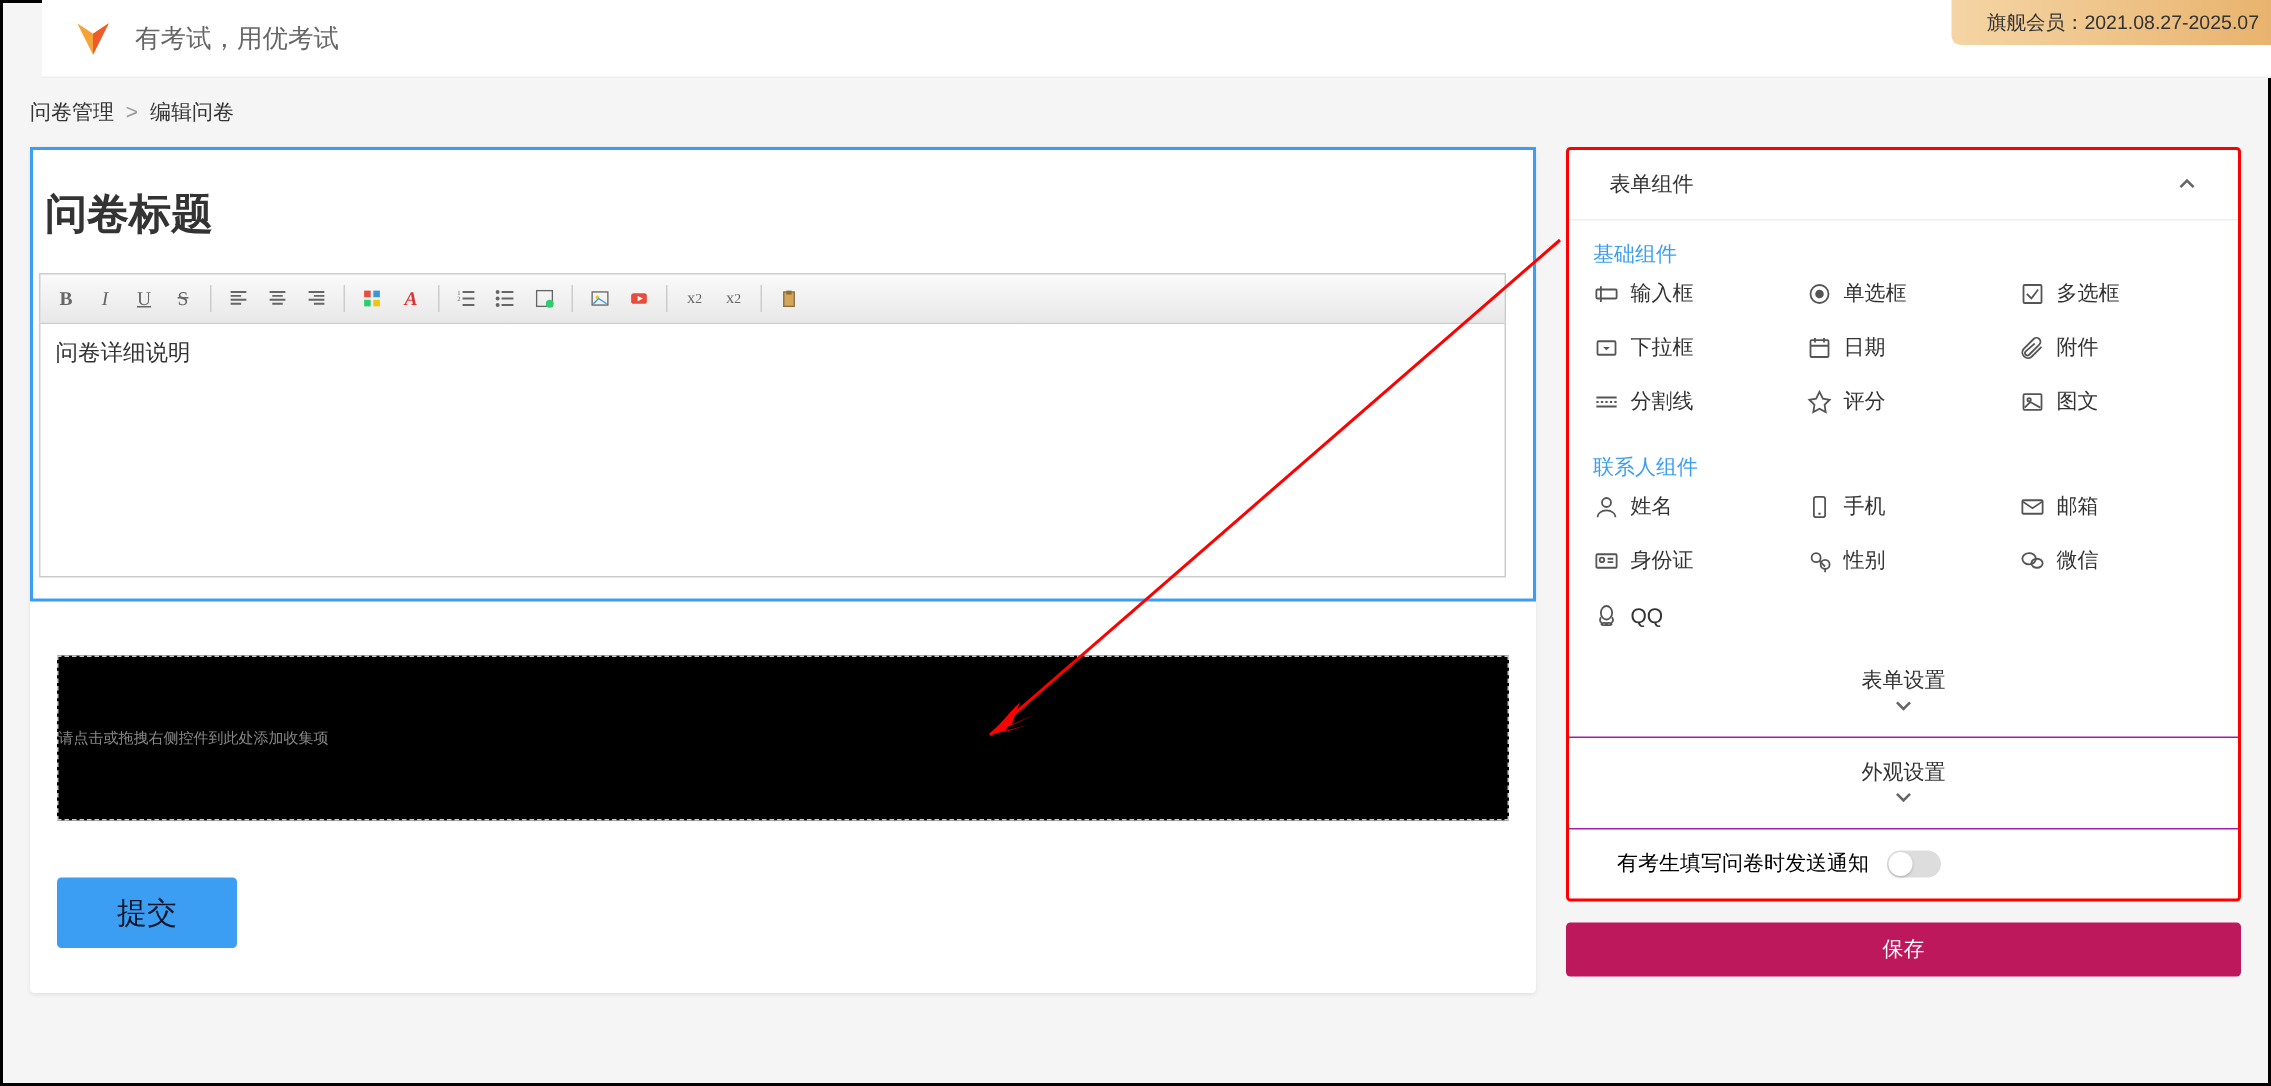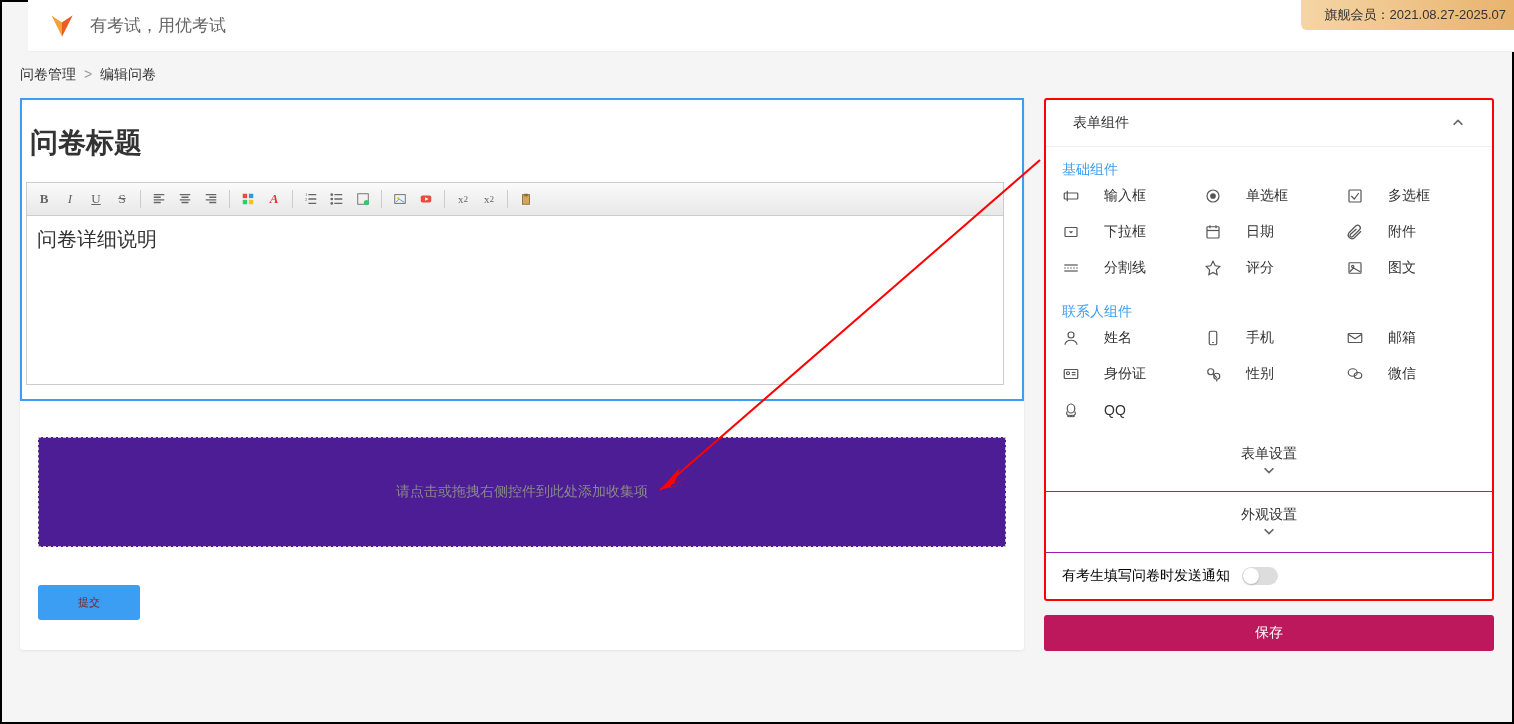--- a/index.html
+++ b/index.html
@@ -114,45 +114,45 @@
       color: #666;
       cursor: pointer;
       font-family: Georgia, serif;
     }
     .rte-sep { width: 1px; height: 18px; background: #ccc; margin: 0 3px; }
     .rte-body {
       border: 1px solid #ccc;
       background: #fff;
       min-height: 170px;
       padding: 10px;
-      font-size: 20px;
+      font-size: 15px;
       color: #333;
     }
     
     
     .drop-zone {
       margin: 36px 18px 18px 18px;
       border: 1px dashed #ccc;
-      background: #4c1d95;
+      background: #000000;
       height: 110px;
       display: flex;
       align-items: center;
-      justify-content: center;
+      justify-content: flex-start;
       color: #888;
-      font-size: 14px;
+      font-size: 10px;
     }
     
     .submit-btn {
       margin: 20px 18px 30px 18px;
       display: inline-block;
       background: #3b9ef3;
-      color: #7f1d1d;
+      color: #0f172a;
       border: none;
       padding: 10px 40px;
-      font-size: 11px;
+      font-size: 20px;
       border-radius: 3px;
       cursor: pointer;
     }
     
     
     .side-panel {
       width: 450px;
       background: #fff;
       border: 2px solid #ff0000;
       border-radius: 3px;
@@ -175,39 +175,39 @@
     }
     .component-grid {
       display: grid;
       grid-template-columns: repeat(3, 1fr);
       padding: 0 10px 12px 10px;
       row-gap: 18px;
     }
     .comp-item {
       display: flex;
       align-items: center;
-      gap: 24px;
+      gap: 7px;
       padding: 0 6px;
       font-size: 14px;
       color: #333;
       cursor: pointer;
     }
     .comp-icon {
       width: 18px;
       height: 18px;
       flex-shrink: 0;
       stroke: #555;
       fill: none;
       stroke-width: 1.6;
     }
     
     .notify-row {
       display: flex;
       align-items: center;
-      padding: 14px 16px;
+      padding: 14px 32px;
       font-size: 14px;
       gap: 12px;
     }
     .toggle {
       width: 36px;
       height: 18px;
       background: #ddd;
       border-radius: 9px;
       position: relative;
     }

